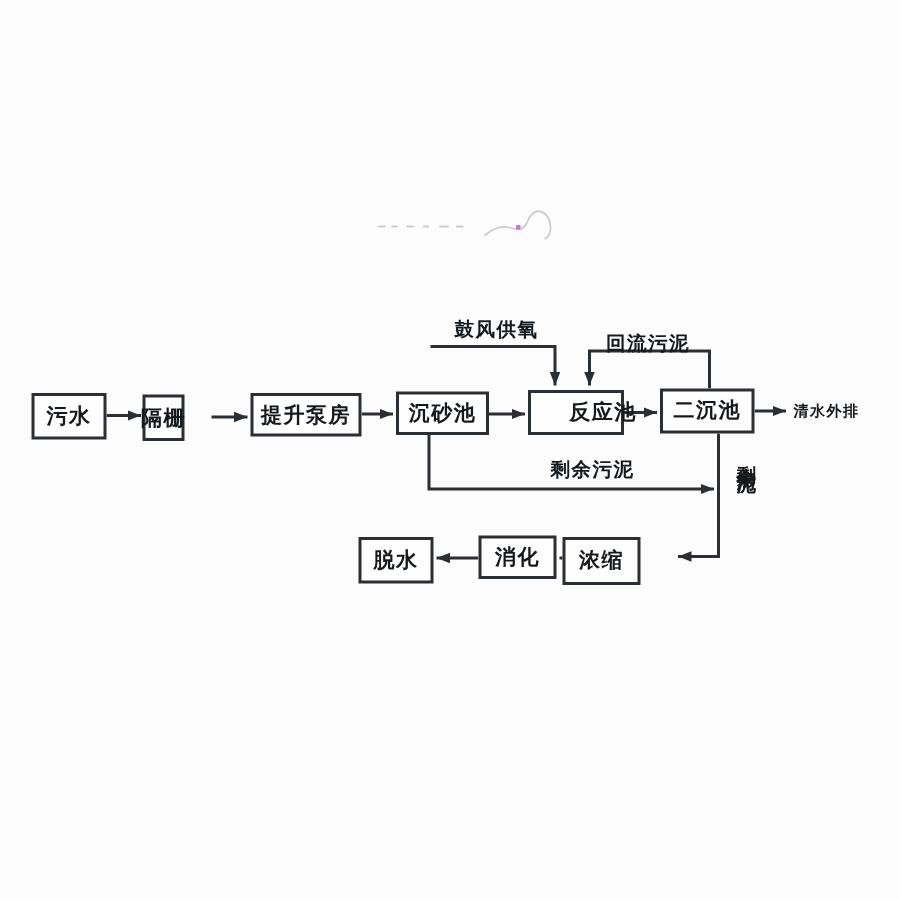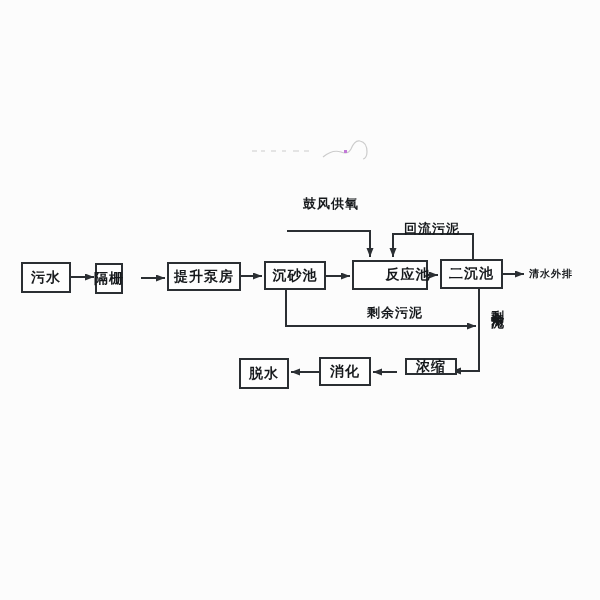--- a/index.html
+++ b/index.html
@@ -91,26 +91,26 @@
       <path d="M252,151 h5 m4,0 h4 m6,0 h5 m6,0 h4 m7,0 h6 m5,0 h5"></path>
       <path d="M323,157 c6,-5 12,-7 18,-5 c5,2 8,1 10,-3 c2,-5 5,-9 9,-8 c5,1 7,6 7,11 c0,4 -2,7 -4,7"></path>
       <rect x="344" y="150" width="3" height="3"></rect>
     </g>
   </svg>
 
   <div class="node" style="left:21px; top:262px; width:50px; height:31px;">污水</div>
   <div class="node" style="left:95px; top:263px; width:28px; height:31px;">隔栅</div>
   <div class="node" style="left:167px; top:262px; width:74px; height:29px;">提升泵房</div>
   <div class="node" style="left:264px; top:261px; width:62px; height:29px;">沉砂池</div>
-  <div class="node" style="left:352px; top:260px; width:76px; height:30px;padding-left:36px;">反应池</div>
+  <div class="node" style="left:352px; top:260px; width:64px; height:30px;padding-left:36px;">反应池</div>
   <div class="node" style="left:440px; top:259px; width:63px; height:30px;">二沉池</div>
 
-  <div class="node" style="left:405px; top:358px; width:52px; height:17px;">浓缩</div>
+  <div class="node" style="left:375px; top:358px; width:52px; height:32px;">浓缩</div>
   <div class="node" style="left:319px; top:357px; width:52px; height:29px;">消化</div>
   <div class="node" style="left:239px; top:358px; width:50px; height:31px;">脱水</div>
 
-  <div class="edge-label" style="left:303px; top:195px;">鼓风供氧</div>
+  <div class="edge-label" style="left:303px; top:211px;">鼓风供氧</div>
   <div class="edge-label" style="left:404px; top:220px;">回流污泥</div>
   <div class="edge-label" style="left:367px; top:304px;">剩余污泥</div>
   <div class="edge-label vertical" style="left:488px; top:300px;">剩余污泥</div>
   <div class="edge-label" style="left:529px; top:267px; font-size:10px;">清水外排</div>
 
 </div>
 
 </body></html>

